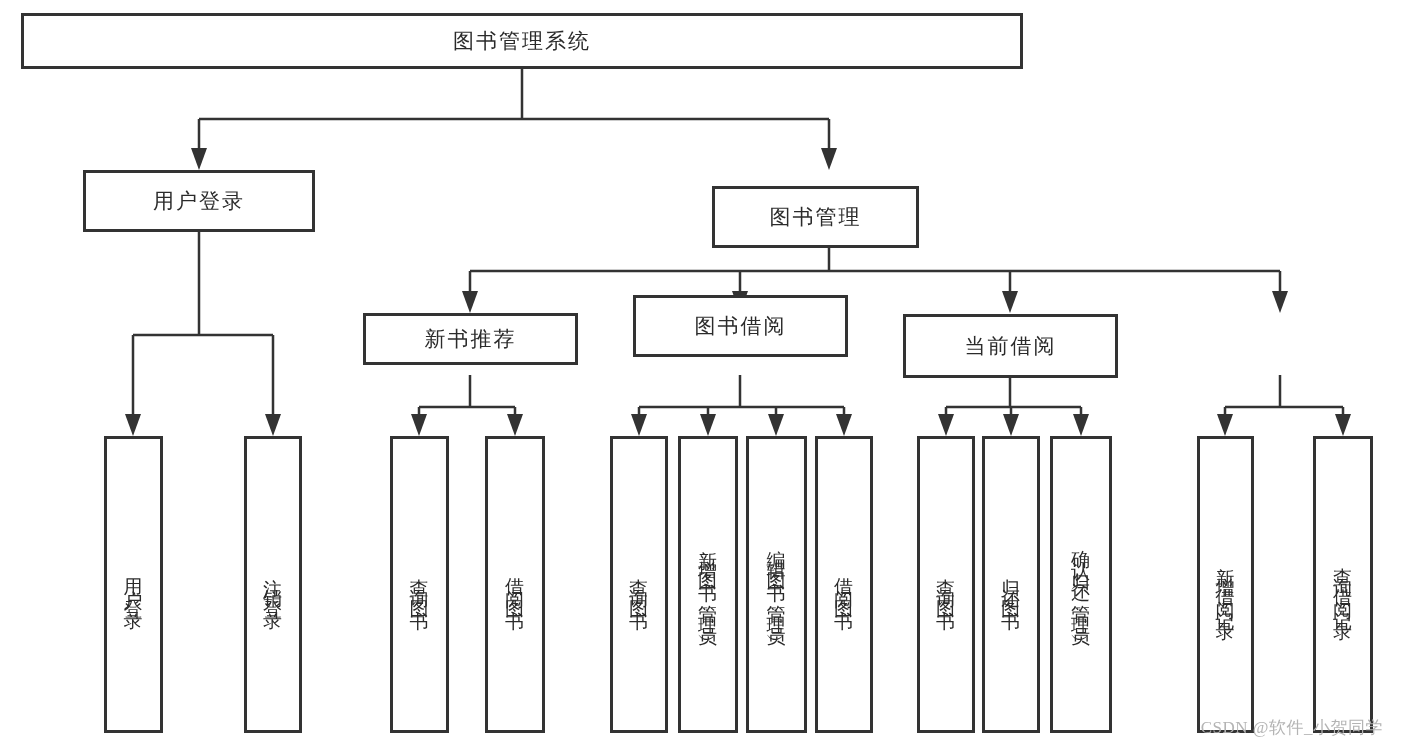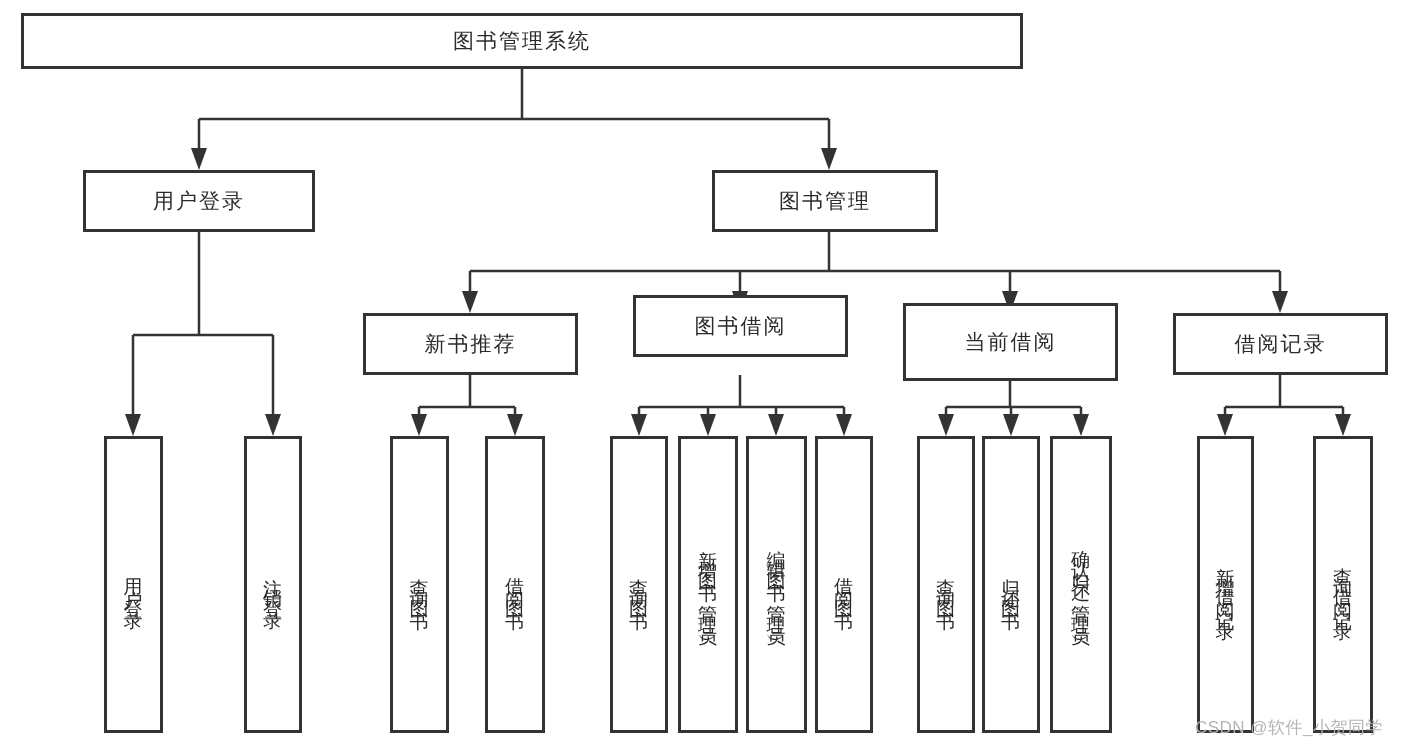--- a/index.html
+++ b/index.html
@@ -1,18 +1,18 @@
 <!DOCTYPE html>
 <html><head>
 <meta charset="utf-8">
 <style>
   html,body { margin:0; padding:0; background:#ffffff; }
   #stage {
     position:relative; width:1405px; height:747px; background:#ffffff;
-    font-family:Liberation Sans, sans-serif; overflow:hidden;
+    font-family:Liberation Serif, serif; overflow:hidden;
   }
   #wires { position:absolute; left:0; top:0; z-index:1; }
   .node {
     position:absolute; box-sizing:border-box; background:#ffffff;
     border:3px solid #333333; display:flex; align-items:center; justify-content:center;
     color:#2b2b2b; z-index:2;
   }
   .node.h span { font-size:21px; letter-spacing:2px; white-space:nowrap; }
   .node.v span {
     writing-mode:vertical-rl; text-orientation:mixed;
@@ -71,35 +71,32 @@
     </g>
   </svg>
 
   <div class="node h" style="left:21px;top:13px;width:1002px;height:56px">
     <span>图书管理系统</span>
   </div>
 
   <div class="node h" style="left:83px;top:170px;width:232px;height:62px">
     <span>用户登录</span>
   </div>
-  <div class="node h" style="left:712px;top:170px;width:226px;height:62px">
+  <div class="node h" style="left:712px;top:186px;width:207px;height:62px">
     <span>图书管理</span>
   </div>
 
-  <div class="node h" style="left:363px;top:313px;width:215px;height:62px">
+  <div class="node h" style="left:363px;top:313px;width:215px;height:52px">
     <span>新书推荐</span>
   </div>
   <div class="node h" style="left:633px;top:295px;width:215px;height:62px">
     <span>图书借阅</span>
   </div>
-  <div class="node h" style="left:903px;top:303px;width:215px;height:78px">
+  <div class="node h" style="left:903px;top:314px;width:215px;height:64px">
     <span>当前借阅</span>
-  </div>
-  <div class="node h" style="left:1173px;top:313px;width:215px;height:62px">
-    <span>借阅记录</span>
   </div>
 
   <div class="node v" style="left:104px;top:436px;width:59px;height:297px">
     <span>用户登录</span>
   </div>
   <div class="node v" style="left:244px;top:436px;width:58px;height:297px">
     <span>注销登录</span>
   </div>
 
   <div class="node v" style="left:390px;top:436px;width:59px;height:297px">

